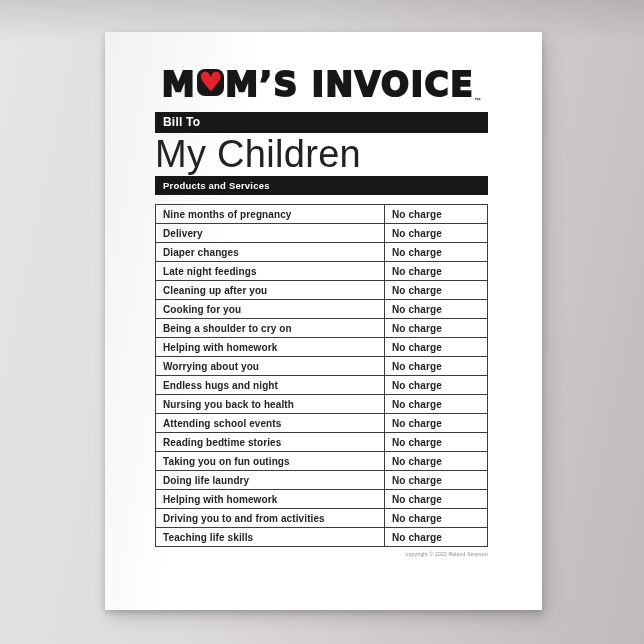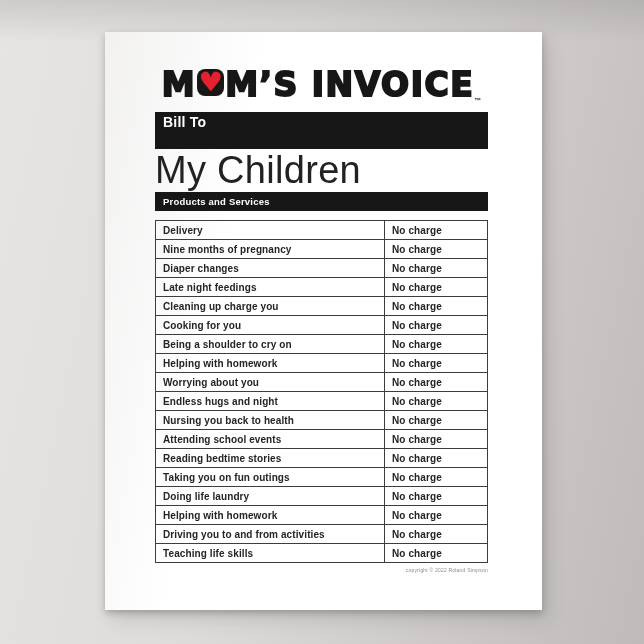--- a/index.html
+++ b/index.html
@@ -76,23 +76,23 @@
   
   .bar {
     background: #171717;
     color: #ffffff;
     font-weight: bold;
     padding-left: 8px;
     box-sizing: border-box;
   }
   .bar-billto {
     margin-top: 9px;
-    height: 37px;
+    height: 21px;
     line-height: 21px;
-    font-size: 14px;
+    font-size: 12px;
     letter-spacing: 0.2px;
   }
   .recipient {
     font-size: 38px;
     line-height: 34px;
     margin-top: 4px;
     margin-bottom: 5px;
     color: #222222;
     letter-spacing: 0.3px;
   }
@@ -144,37 +144,37 @@
 
       <div class="bar bar-billto">Bill To</div>
 
       <div class="recipient">My Children</div>
 
       <div class="bar bar-products">Products and Services</div>
 
       <table class="invoice">
         <tbody>
             <tr>
+    <td>Nine months of pregnancy</td>
+    <td class="charge-cell">No charge</td>
+  </tr>
+            <tr>
     <td>Delivery</td>
     <td class="charge-cell">No charge</td>
   </tr>
             <tr>
-    <td>Nine months of pregnancy</td>
-    <td class="charge-cell">No charge</td>
-  </tr>
-            <tr>
     <td>Diaper changes</td>
     <td class="charge-cell">No charge</td>
   </tr>
             <tr>
     <td>Late night feedings</td>
     <td class="charge-cell">No charge</td>
   </tr>
             <tr>
-    <td>Cleaning up charge you</td>
+    <td>Cleaning up after you</td>
     <td class="charge-cell">No charge</td>
   </tr>
             <tr>
     <td>Cooking for you</td>
     <td class="charge-cell">No charge</td>
   </tr>
             <tr>
     <td>Being a shoulder to cry on</td>
     <td class="charge-cell">No charge</td>
   </tr>

